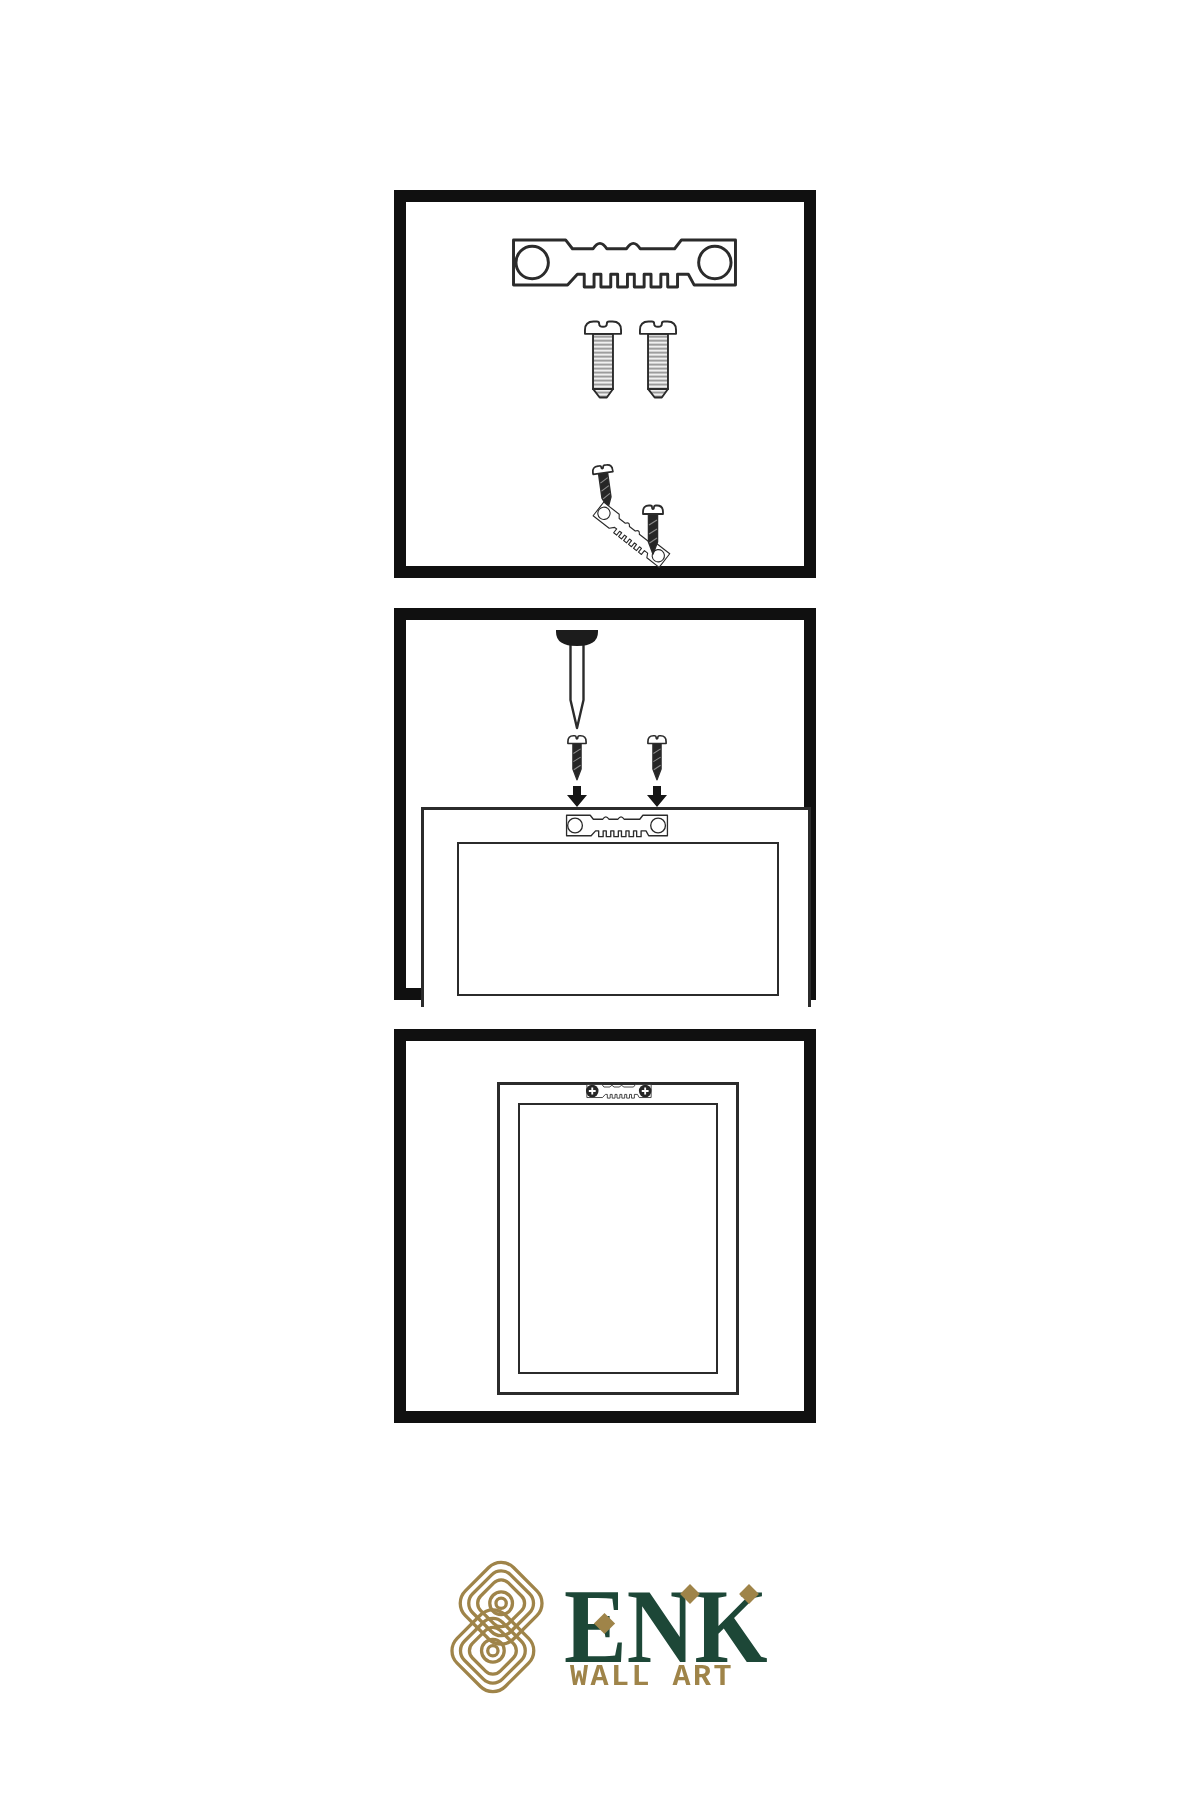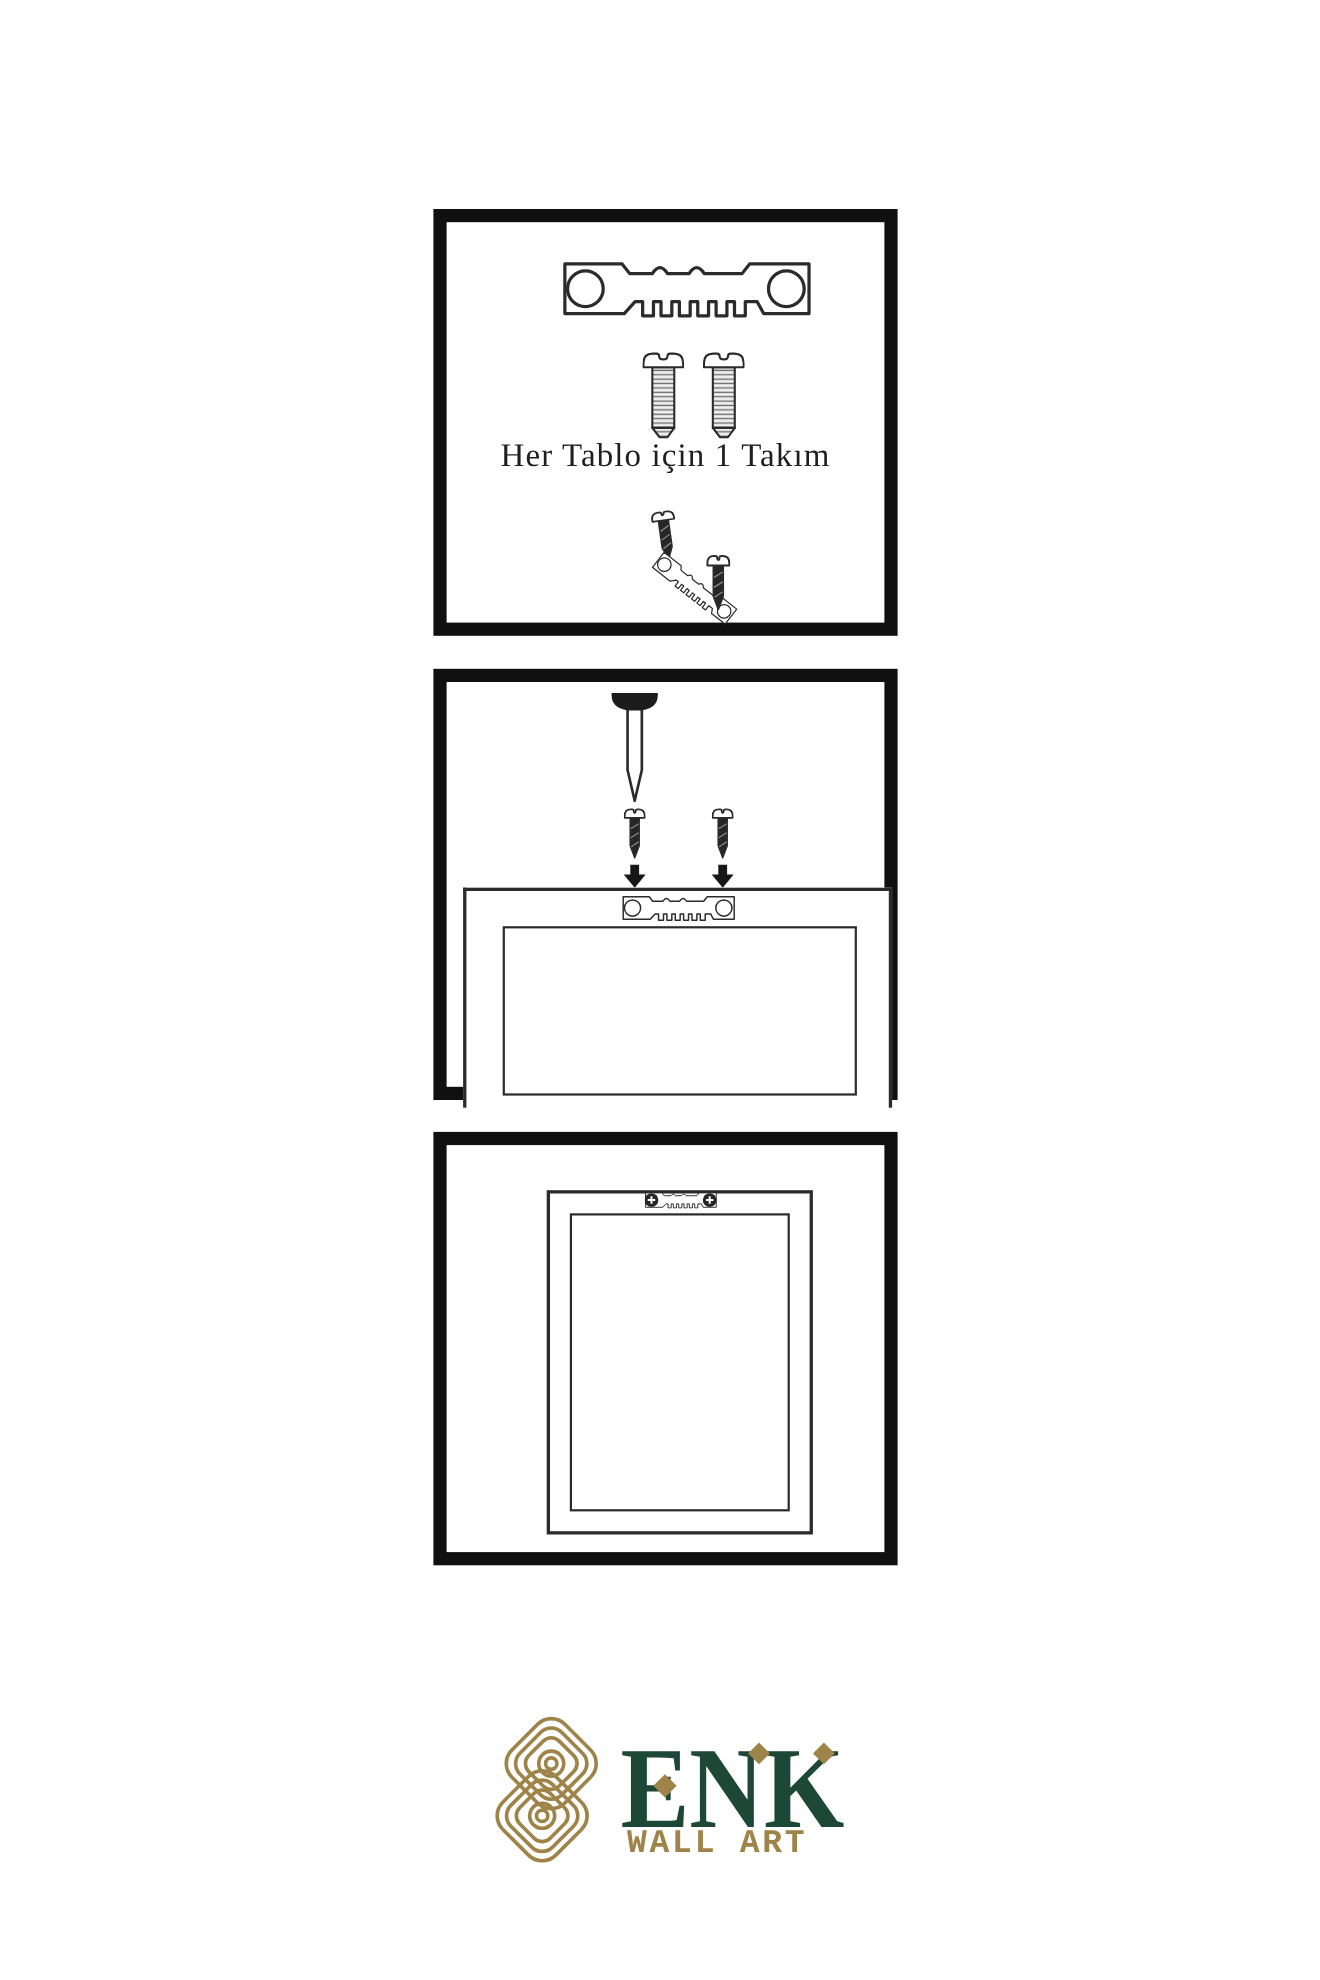--- a/index.html
+++ b/index.html
@@ -101,21 +101,20 @@
     <use href="#sym-hanger" width="232" height="56"></use>
   </svg>
 
   <svg class="abs" style="left:178px;top:117px" width="38" height="81" viewBox="0 0 40 84">
     <use href="#sym-screw-big" width="40" height="84"></use>
   </svg>
   <svg class="abs" style="left:233px;top:117px" width="38" height="81" viewBox="0 0 40 84">
     <use href="#sym-screw-big" width="40" height="84"></use>
   </svg>
 
-  <div class="caption">Her Tablo için 1 Takım</div>
 
   <svg class="abs" style="left:182px;top:256px" width="96" height="118" viewBox="0 0 96 118">
     <g transform="rotate(-8 17 29)">
       <use href="#sym-screw-dark" x="6" y="6" width="22" height="46"></use>
     </g>
     <g transform="translate(16,42) rotate(38)">
       <use href="#sym-hanger" width="86" height="21"></use>
     </g>
     <g>
       <use href="#sym-screw-dark" x="54" y="46" width="22" height="52"></use>

